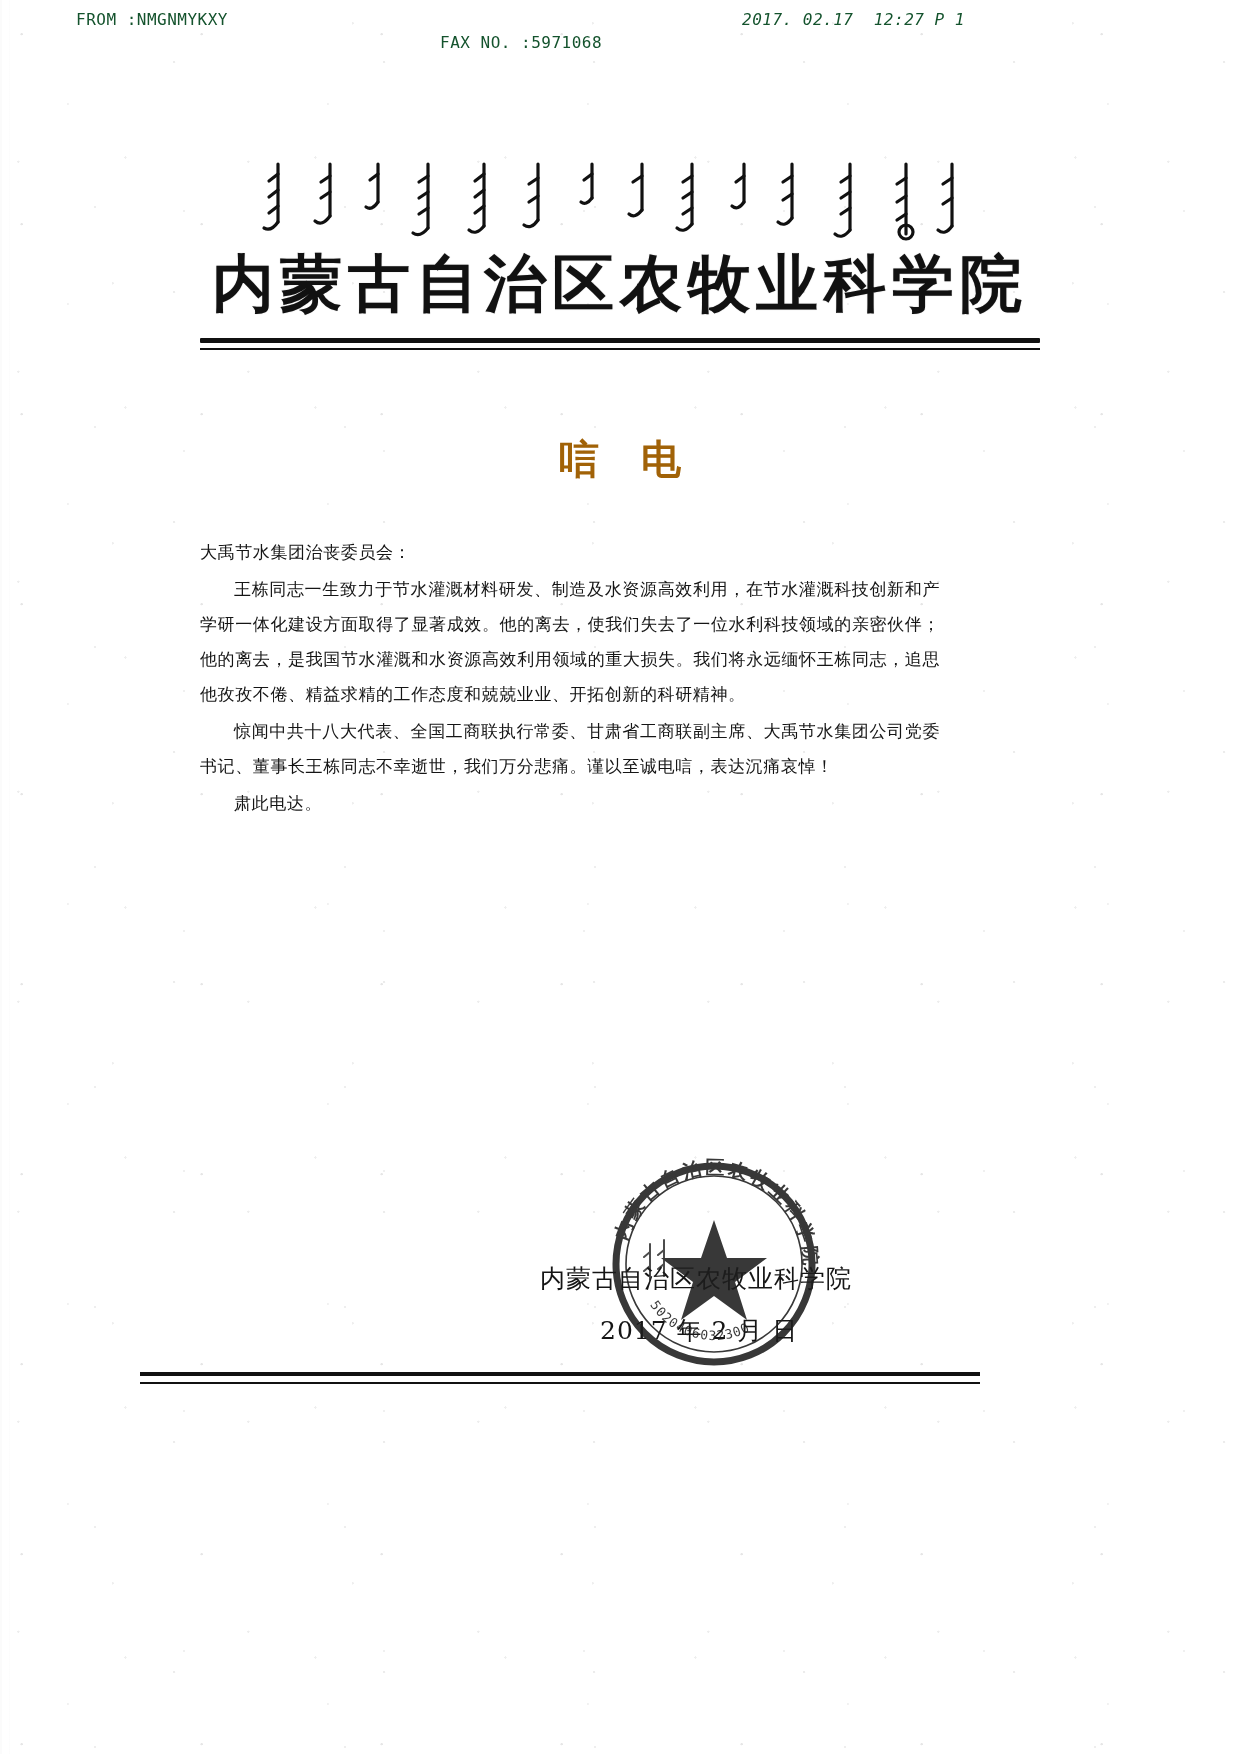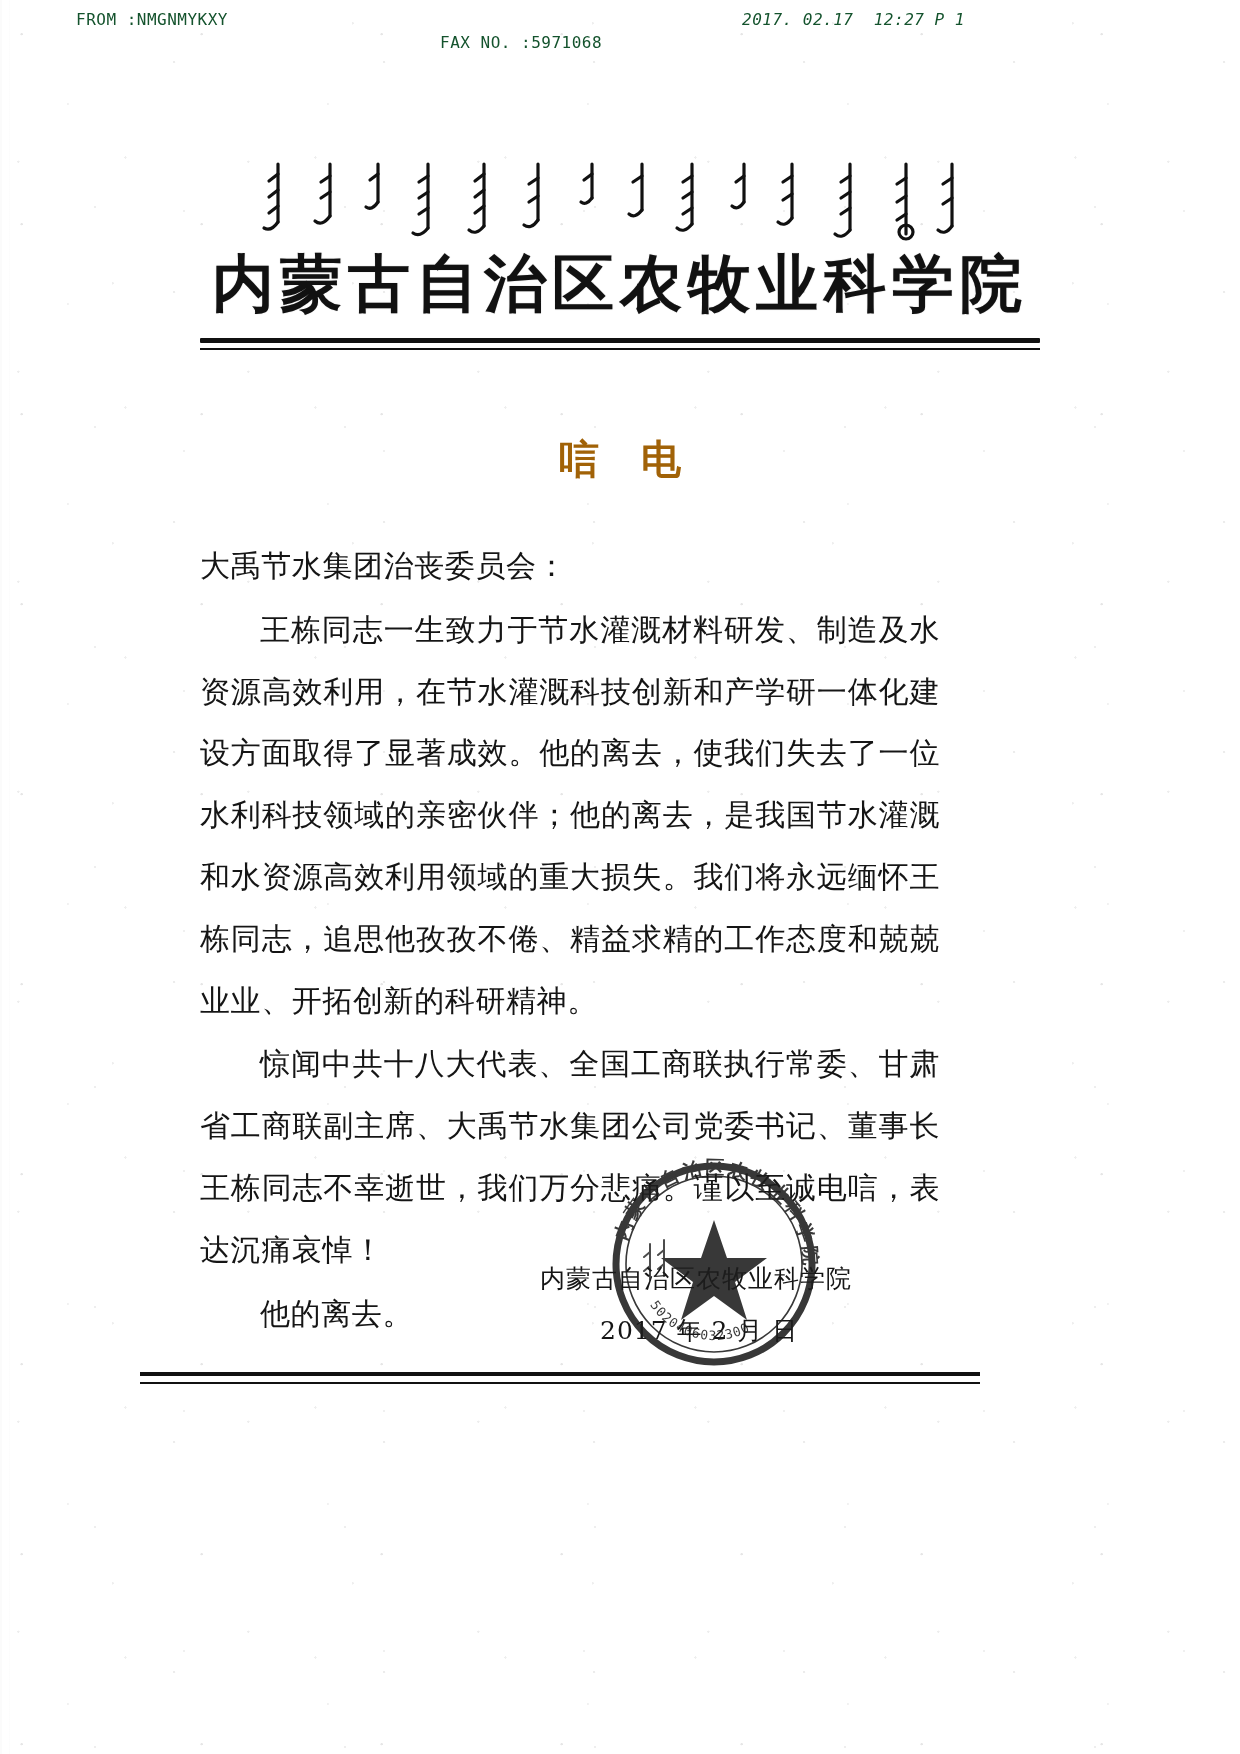--- a/index.html
+++ b/index.html
@@ -110,21 +110,21 @@
     color: #a16207;
   }
 
   
   .body-block {
     position: absolute;
     top: 535px;
     left: 200px;
     width: 740px;
     font-family: "DejaVu Serif", serif;
-    font-size: 30px;
+    font-size: 17px;
     line-height: 2.06;
     color: #151515;
     letter-spacing: .6px;
     text-align: justify;
   }
   .body-block p { margin: 0 0 2px 0; }
   .indent { text-indent: 2em; }
 
   
   .sign-block {
@@ -297,21 +297,21 @@
     <div class="rule-thin"></div>
   </div>
 </div>
 
 <div class="doc-type">唁电</div>
 
 <div class="body-block">
   <p>大禹节水集团治丧委员会：</p>
   <p class="indent">王栋同志一生致力于节水灌溉材料研发、制造及水资源高效利用，在节水灌溉科技创新和产学研一体化建设方面取得了显著成效。他的离去，使我们失去了一位水利科技领域的亲密伙伴；他的离去，是我国节水灌溉和水资源高效利用领域的重大损失。我们将永远缅怀王栋同志，追思他孜孜不倦、精益求精的工作态度和兢兢业业、开拓创新的科研精神。</p>
   <p class="indent">惊闻中共十八大代表、全国工商联执行常委、甘肃省工商联副主席、大禹节水集团公司党委书记、董事长王栋同志不幸逝世，我们万分悲痛。谨以至诚电唁，表达沉痛哀悼！</p>
-  <p class="indent">他的离去。</p>
+  <p class="indent">肃此电达。</p>
 </div>
 
 <div class="sign-block">
   <span class="sign-org">内蒙古自治区农牧业科学院</span>
   <span class="sign-date">2017 年 2 月    日</span>
 </div>
 
 <div class="seal">
   <svg width="232" height="232" viewBox="0 0 232 232" aria-hidden="true">
     <defs>

